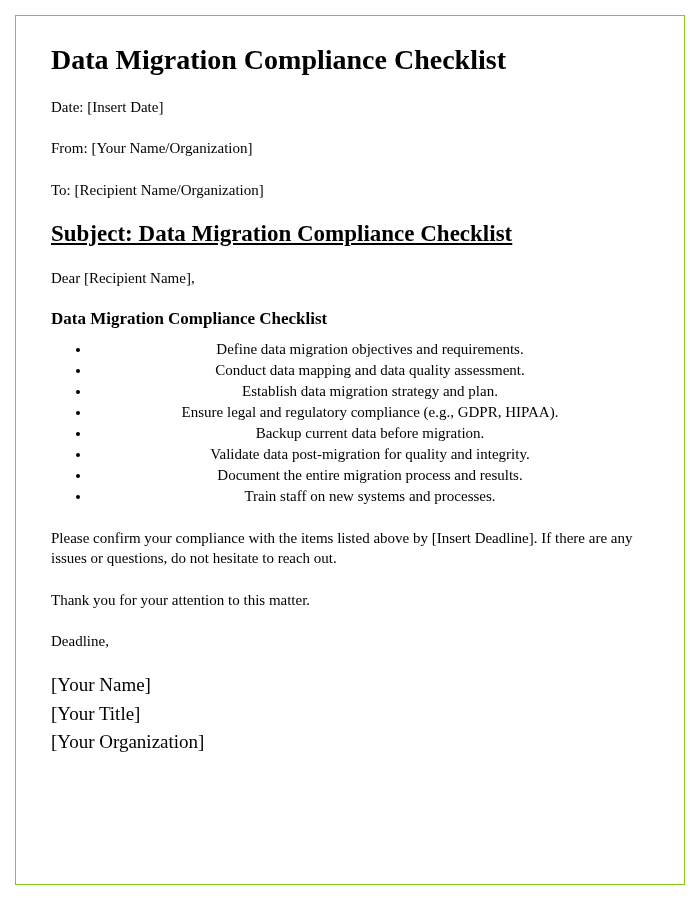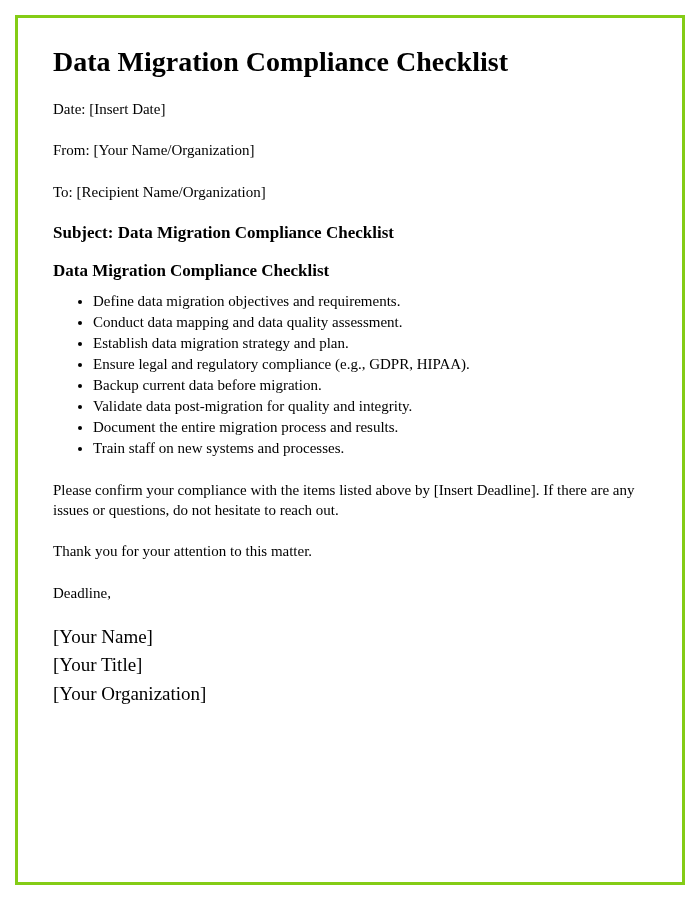--- a/index.html
+++ b/index.html
@@ -6,72 +6,75 @@
       box-sizing: border-box;
     }
     body {
       margin: 0;
       padding: 15px;
       font-family: "Times New Roman", Times, serif;
       background: #fff;
       width: 700px;
     }
     .page {
-      border: 3px solid #84cc16;
+      border: 1px solid #84cc16;
       padding: 22px 35px 35px 35px;
       min-height: 870px;
     }
     h1 {
       font-size: 28px;
       font-weight: bold;
       margin: 6px 0 18px 0;
     }
     h2 {
-      font-size: 17px;
+      font-size: 23px;
       font-weight: bold;
       margin: 18px 0 14px 0;
+      text-decoration: underline;
     }
     h3 {
       font-size: 17px;
       font-weight: bold;
       margin: 18px 0 10px 0;
     }
     p {
       font-size: 15px;
       margin: 21px 0;
       line-height: 1.35;
     }
     ul {
       margin: 8px 0 14px 0;
       padding-left: 40px;
     }
     li {
       font-size: 15px;
       line-height: 1.4;
       list-style-type: disc;
+      text-align: center;
     }
     .sig-line {
       font-size: 19px;
       margin: 2px 0;
       line-height: 1.4;
     }
   </style>
 </head>
 <body>
 
 <div class="page">
 
   <h1>Data Migration Compliance Checklist</h1>
 
   <p>Date: [Insert Date]</p>
   <p>From: [Your Name/Organization]</p>
   <p>To: [Recipient Name/Organization]</p>
 
   <h2>Subject: Data Migration Compliance Checklist</h2>
 
+  <p>Dear [Recipient Name],</p>
 
 
   <h3>Data Migration Compliance Checklist</h3>
 
   <ul>
     <li>Define data migration objectives and requirements.</li>
     <li>Conduct data mapping and data quality assessment.</li>
     <li>Establish data migration strategy and plan.</li>
     <li>Ensure legal and regulatory compliance (e.g., GDPR, HIPAA).</li>
     <li>Backup current data before migration.</li>

